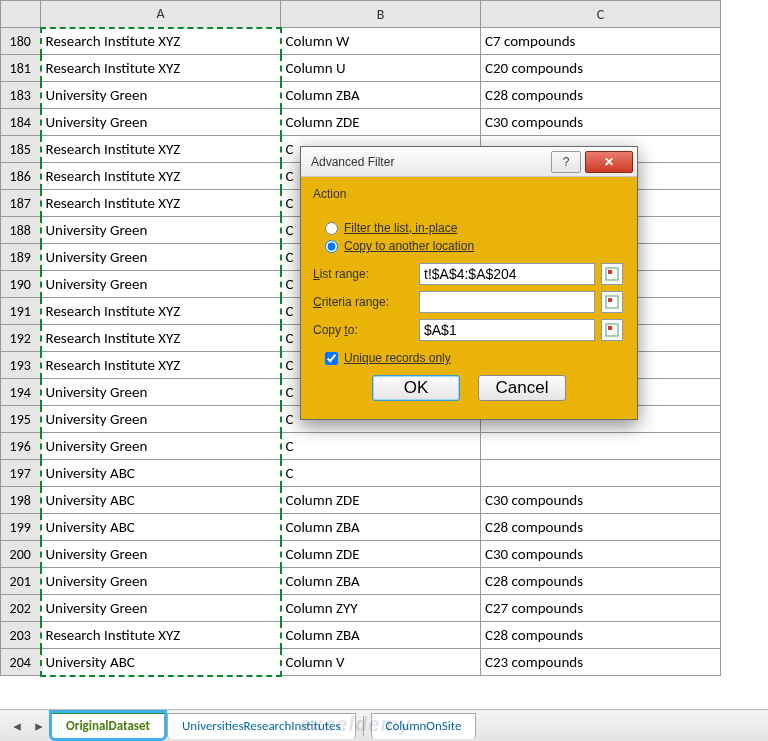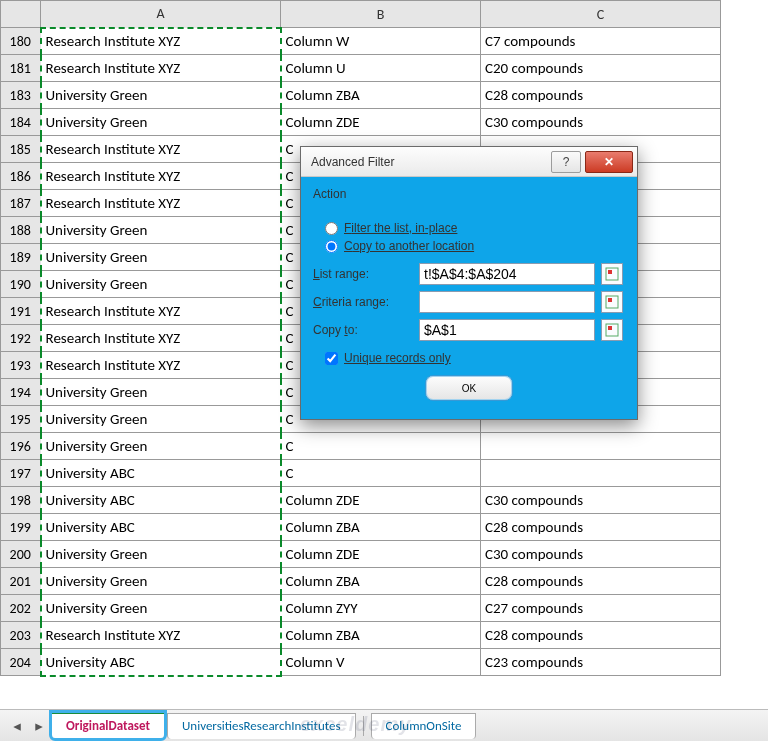--- a/index.html
+++ b/index.html
@@ -72,40 +72,40 @@
     padding: 4px 14px 6px;
     background: #fff;
     border: 1px solid #aaa;
     border-bottom: none;
     margin: 0 1px;
     font-size: 13px;
     color: #0369a1;
     border-radius: 0 0 4px 4px;
   }
   .tab.active {
-    color: #be185d;
+    color: #4d7c0f;
     font-weight: bold;
     border-top: 2px solid #1a8c3a;
   }
   .tab.highlight {
     outline: 3px solid #3fb0ea;
     outline-offset: -1px;
   }
   .tab-sep {
     width: 1px; height: 20px;
     background: #aaa;
     margin: 0 6px;
   }
 
   
   .dialog {
     position: absolute;
     left: 300px; top: 146px;
     width: 338px;
-    background: #0ea5e9;
+    background: #eab308;
     border: 1px solid #6b6b6b;
     box-shadow: 0 6px 18px rgba(0,0,0,0.45);
     font-family: "Segoe UI", Tahoma, sans-serif;
     font-size: 12px;
   }
   .dlg-title {
     height: 30px;
     background: linear-gradient(#fdfdfd, #eaeaea);
     border-bottom: 1px solid #c8c8c8;
     display: flex;
@@ -148,22 +148,22 @@
     padding:0;
   }
   .dlg-buttons {
     display:flex; justify-content:center; gap: 18px;
     padding: 6px 0 14px;
   }
   .dlg-buttons button {
     width: 88px; height: 26px;
     background: linear-gradient(#fdfdfd,#e5e5e5);
     border: 1px solid #8a8a8a;
-    border-radius: 8px;
-    font-size: 10px;
+    border-radius: 3px;
+    font-size: 17px;
   }
   .dlg-buttons button.primary {
     border: 1px solid #3899d6;
     box-shadow: inset 0 0 0 1px #a3d3ef;
   }
   .underline-key { text-decoration: underline; }
 
   .watermark {
     position:absolute;
     left: 300px; top: 713px;
@@ -385,20 +385,21 @@
             <rect x="3" y="3" width="4" height="4" fill="#d33"></rect>
           </svg>
       </button>
     </div>
     <label class="check-row">
       <input type="checkbox" checked="" style="">
       <span>Unique <span class="underline-key">r</span>ecords only</span>
     </label>
     <div class="dlg-buttons">
       <button class="primary">OK</button>
+      <button>Cancel</button>
     </div>
   </div>
 </div>
 
 <div class="tabbar">
   <div class="tab-nav">
       <span>◂</span>
     </div>
   <div class="tab-nav">
       <span>▸</span>

